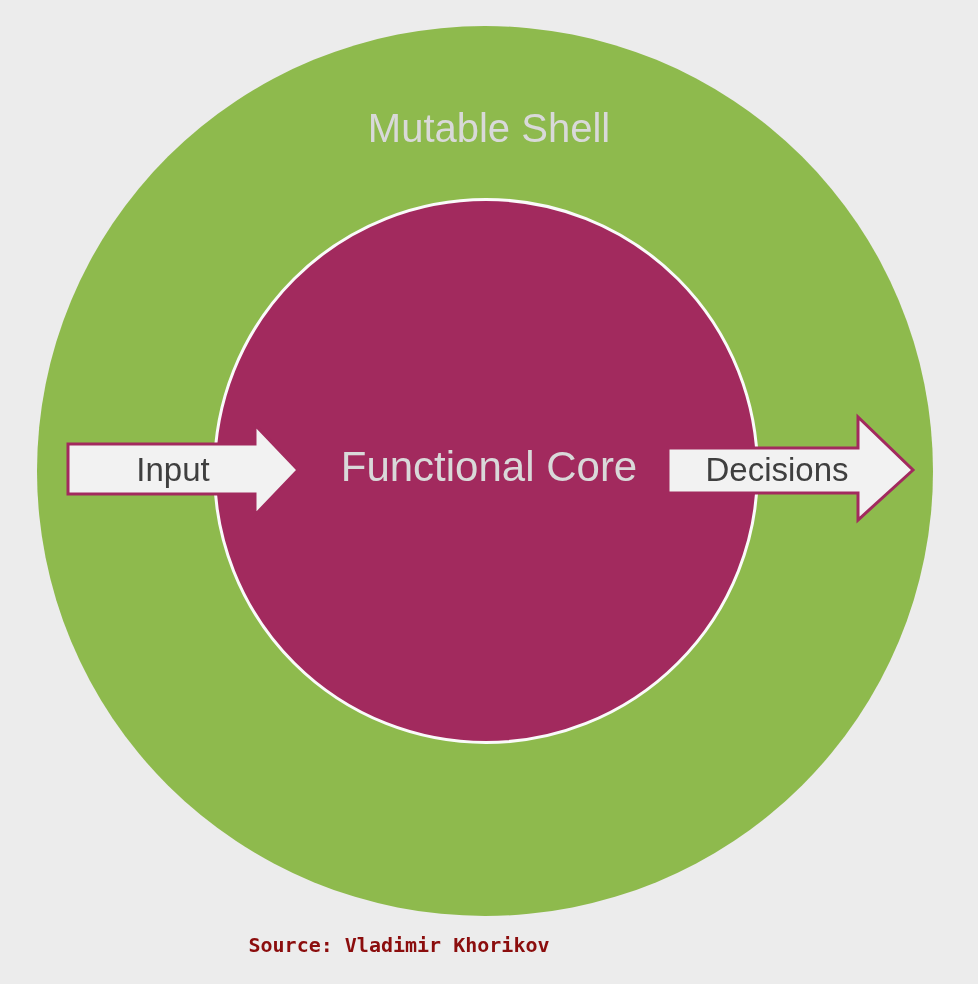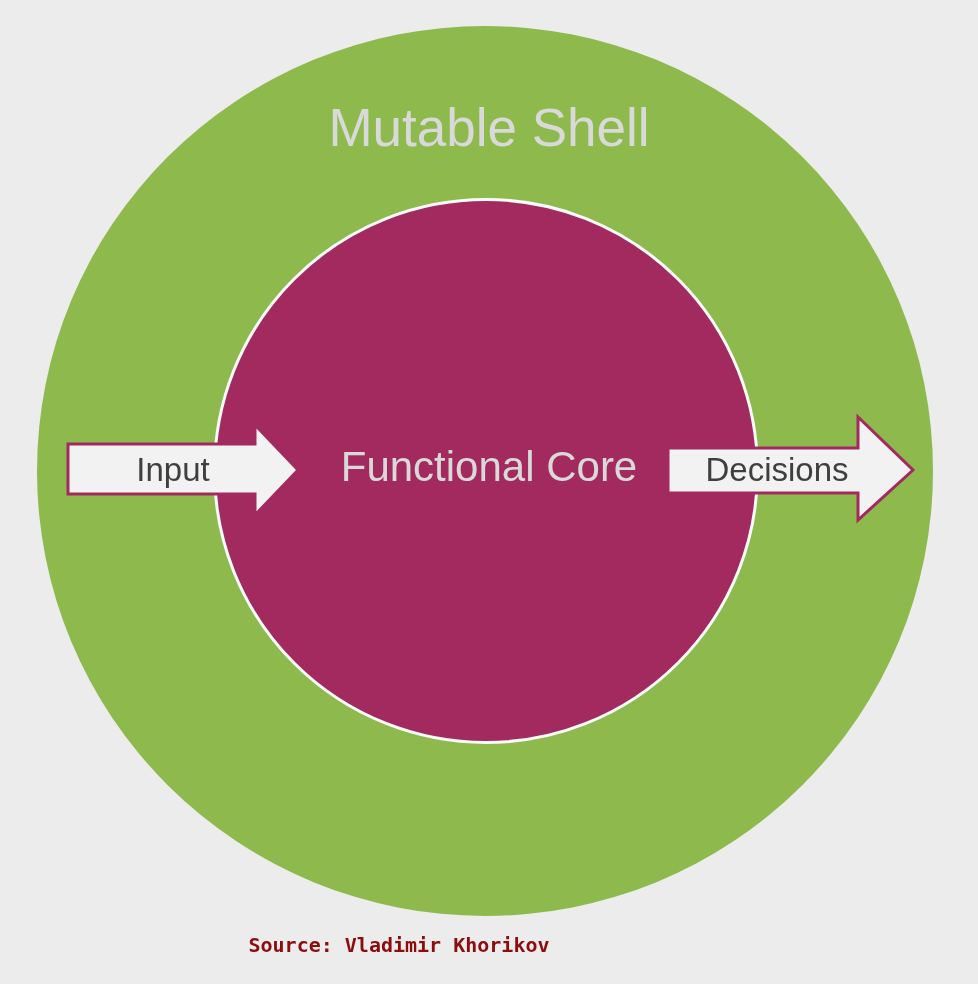--- a/index.html
+++ b/index.html
@@ -40,21 +40,21 @@
     background:var(--core-magenta);
     border:3px solid var(--ring-white);
     box-sizing:border-box;
   }
   .shell-label{
     position:absolute;
     left:0; top:100px;
     width:978px; height:56px;
     line-height:56px;
     text-align:center;
-    font-size:53px;
+    font-size:40px;
     color:var(--light-label);
   }
   .core-label{
     position:absolute;
     left:0; top:437px;
     width:978px; height:60px;
     line-height:60px;
     text-align:center;
     font-size:42px;
     color:var(--light-label);

